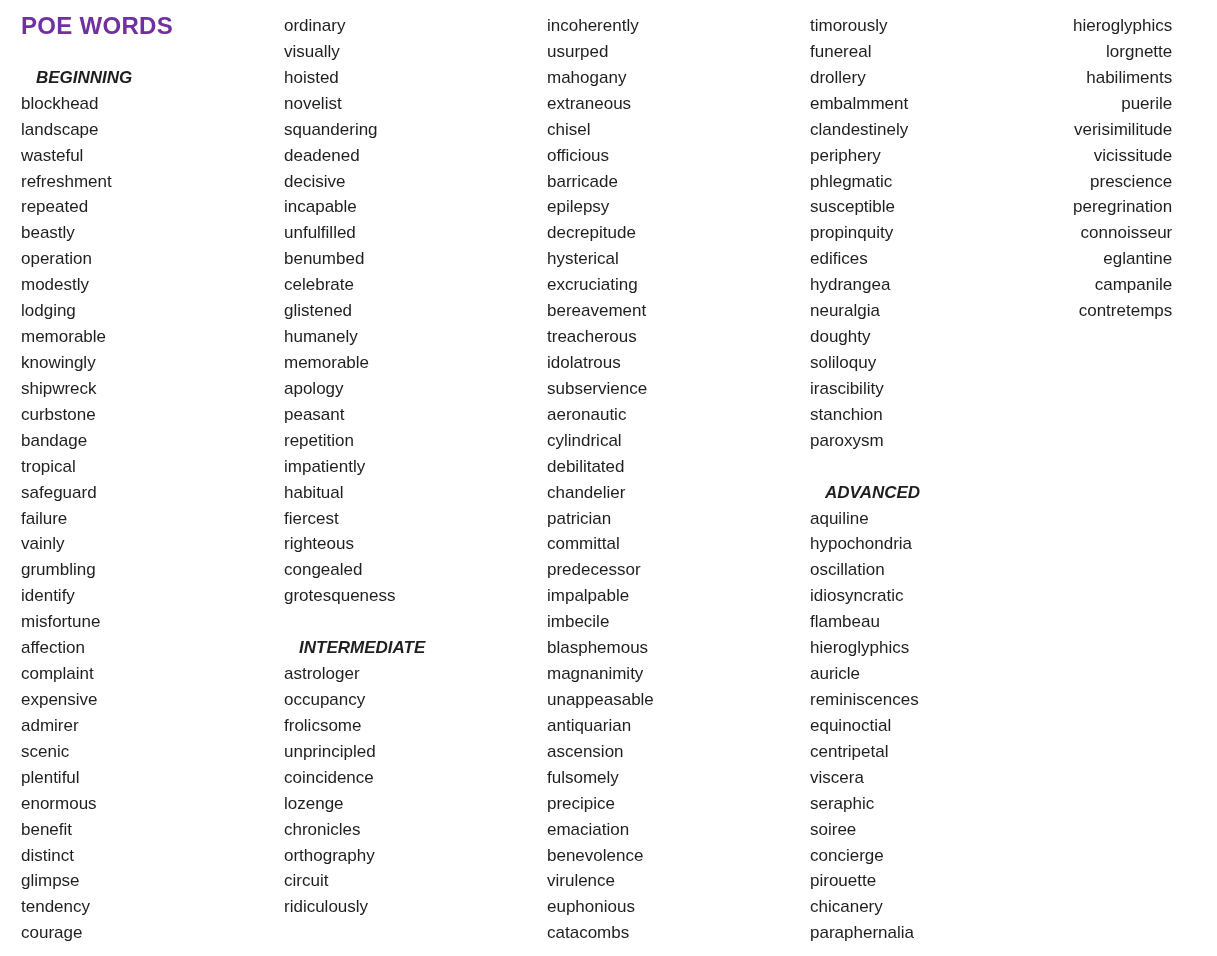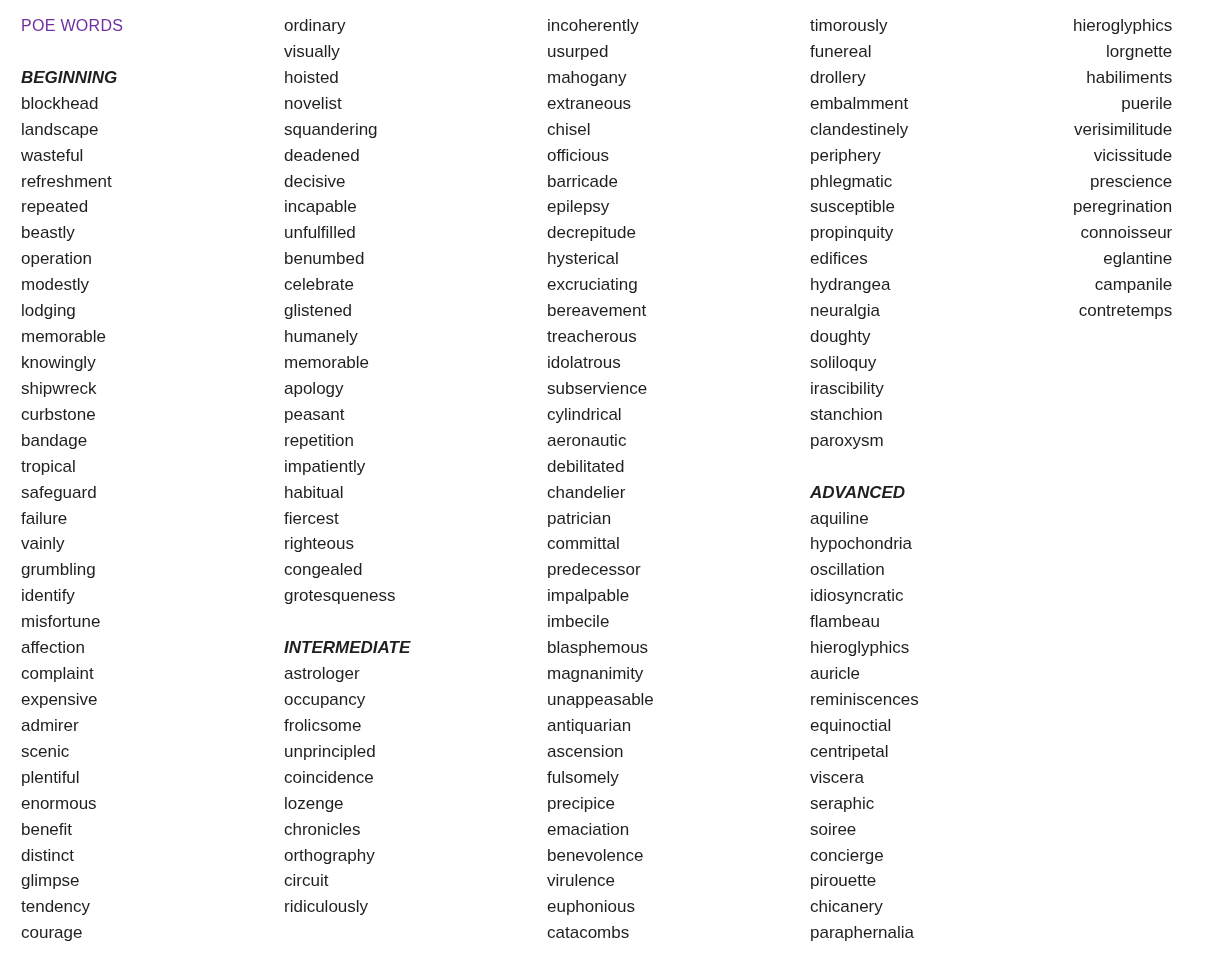--- a/index.html
+++ b/index.html
@@ -17,28 +17,29 @@
   .col{width:263px;flex:0 0 263px;}
   .col:last-child{width:auto;flex:0 0 auto;text-align:right;}
   .row{
     height:25.93px;
     line-height:25.93px;
     font-size:17px;
     white-space:nowrap;
     overflow:visible;
   }
   .row.title{
-    font-size:16px;
-    font-weight:normal;
+    font-size:24px;
+    font-weight:bold;
     color:var(--title-color,#7030A0);
     letter-spacing:0.3px;
   }
   .row.header{
     font-weight:bold;
     font-style:italic;
+    margin-left:15px;
   }
 </style>
 </head>
 <body style="background: rgb(255, 255, 255);">
 
 <div class="page">
   <div class="columns">
       <div class="col">
         <div class="row title">POE WORDS</div>
         <div class="row blank"></div>
@@ -123,22 +124,22 @@
         <div class="row word">officious</div>
         <div class="row word">barricade</div>
         <div class="row word">epilepsy</div>
         <div class="row word">decrepitude</div>
         <div class="row word">hysterical</div>
         <div class="row word">excruciating</div>
         <div class="row word">bereavement</div>
         <div class="row word">treacherous</div>
         <div class="row word">idolatrous</div>
         <div class="row word">subservience</div>
+        <div class="row word">aeronautic</div>
         <div class="row word">cylindrical</div>
-        <div class="row word">aeronautic</div>
         <div class="row word">debilitated</div>
         <div class="row word">chandelier</div>
         <div class="row word">patrician</div>
         <div class="row word">committal</div>
         <div class="row word">predecessor</div>
         <div class="row word">impalpable</div>
         <div class="row word">imbecile</div>
         <div class="row word">blasphemous</div>
         <div class="row word">magnanimity</div>
         <div class="row word">unappeasable</div>

